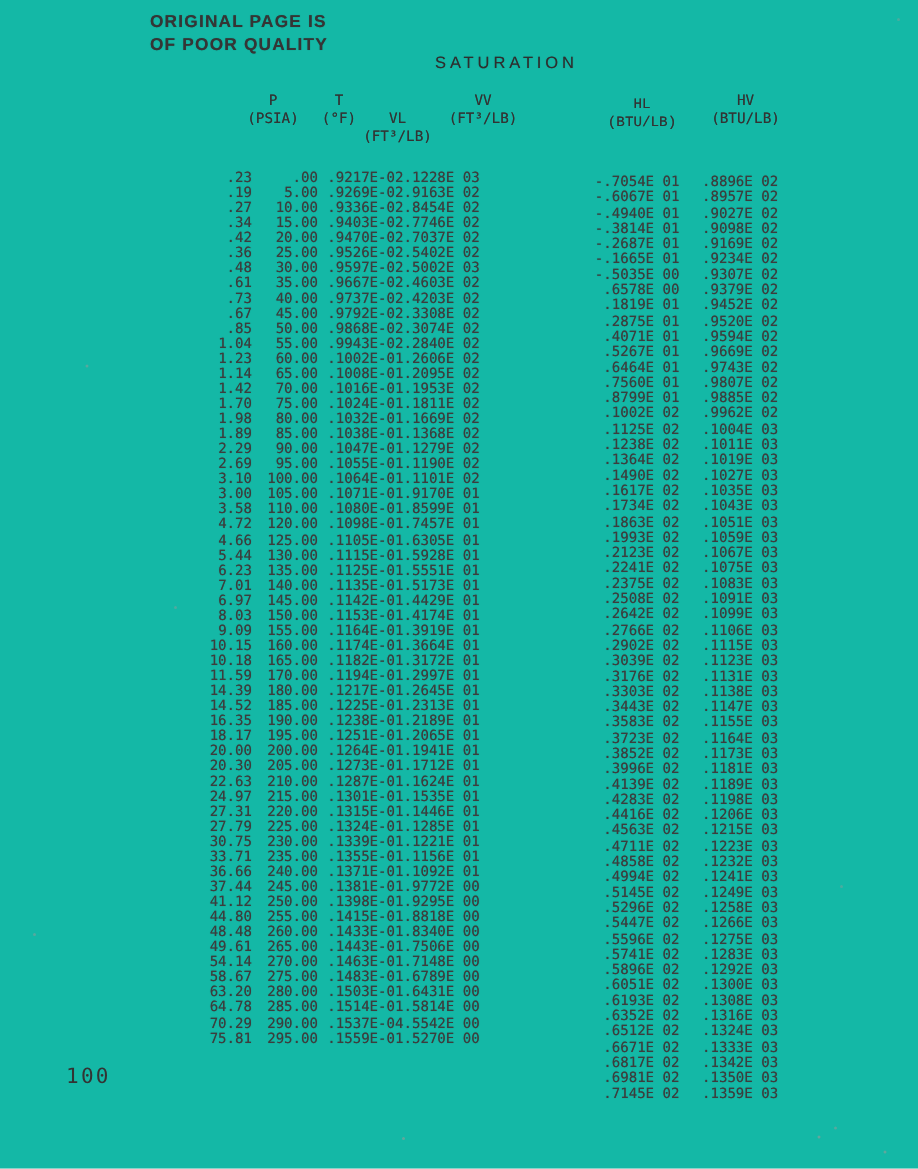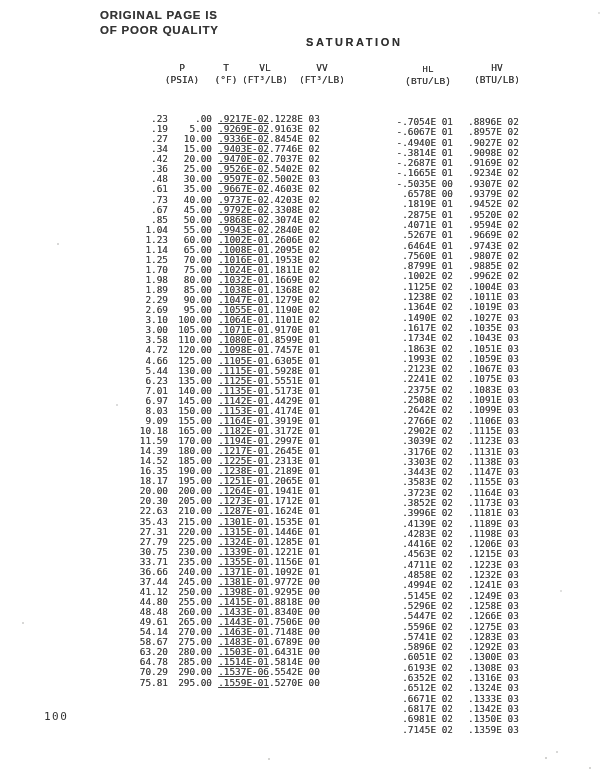--- a/index.html
+++ b/index.html
@@ -1,50 +1,49 @@
 <!DOCTYPE html>
 <html><head>
 <meta charset="utf-8">
 <style>
   html,body{margin:0;padding:0;background:#e8e8e6;}
   .page{
-    position:relative;width:612px;height:779px;background:#ffffff;
+    position:relative;width:612px;height:779px;background:#14b8a6;
     overflow:hidden;font-family:"DejaVu Sans Mono",monospace;color:#3d3d3d;
   }
   .stamp{
     position:absolute;left:100px;top:8px;
     font-family:"Liberation Sans",sans-serif;font-weight:bold;
     font-size:11.5px;line-height:15px;letter-spacing:0.8px;color:#353535;
     text-shadow:0 0 0.5px rgba(40,40,40,.6);
   }
   .title{
     position:absolute;left:290px;top:36px;
-    font-family:"Liberation Sans",sans-serif;font-weight:bold;
+    font-family:"Liberation Sans",sans-serif;font-weight:normal;
     font-size:11px;letter-spacing:2.6px;color:#2e2e2e;
     text-shadow:0 0 0.5px rgba(40,40,40,.5);
-    margin-left:16px;
   }
   .hdr-cell{position:absolute;width:64px;text-align:center;
     font-size:9.5px;line-height:12px;color:#333;
     text-shadow:0 0 0.4px rgba(50,50,50,.7);}
   .hdr-cell .u{font-size:9.5px;}
   .tbl-left{position:absolute;left:118px;top:114px;line-height:10.07px;
     font-size:9.4px;text-shadow:0 0 0.45px rgba(55,55,55,.65);}
   .row{display:flex;height:10.07px;white-space:pre;}
   .c-p{display:inline-block;width:50px;text-align:right;}
   .c-t{display:inline-block;width:44px;text-align:right;}
-  .c-vl{display:inline-block;width:57px;text-align:right;text-decoration:underline;}
+  .c-vl{display:inline-block;width:57px;text-align:right;}
   .c-vv{display:inline-block;width:62px;text-align:left;}
   .col-hl{position:absolute;left:383px;top:117px;width:70px;text-align:right;
     line-height:10.3px;font-size:9.4px;white-space:pre;
     text-shadow:0 0 0.45px rgba(55,55,55,.65);}
   .col-hv{position:absolute;left:468px;top:117px;width:70px;text-align:left;
     line-height:10.3px;font-size:9.4px;white-space:pre;
     text-shadow:0 0 0.45px rgba(55,55,55,.65);}
-  .page-num{position:absolute;left:44px;top:710px;font-size:11px;
+  .page-num{position:absolute;left:44px;top:710px;font-size:14px;
     letter-spacing:1.5px;color:#333;}
   .speck{position:absolute;border-radius:50%;background:#9a9a96;}
 </style>
 </head>
 <body>
 
 <div class="page">
 
   <div class="stamp">
     <div>ORIGINAL PAGE IS</div>
@@ -54,21 +53,21 @@
   <div class="title">SATURATION</div>
 
   <div class="hdr-cell" style="left:150px;top:62px;">
     <div>P</div>
     <div class="u">(PSIA)</div>
   </div>
   <div class="hdr-cell" style="left:201px;top:62px;width:50px;">
     <div>T</div>
     <div class="u">(°F)</div>
   </div>
-  <div class="hdr-cell" style="left:233px;top:62px;">
+  <div class="hdr-cell" style="left:233px;top:74px;">
     <div>VL</div>
     <div class="u">(FT³/LB)</div>
   </div>
   <div class="hdr-cell" style="left:290px;top:62px;">
     <div>VV</div>
     <div class="u">(FT³/LB)</div>
   </div>
   <div class="hdr-cell" style="left:396px;top:64px;font-family:Liberation Mono, monospace;">
     <div>HL</div>
     <div class="u">(BTU/LB)</div>
@@ -86,62 +85,63 @@
       <div class="row"><span class="c-p">.42</span><span class="c-t">20.00</span><span class="c-vl">.9470E-02</span><span class="c-vv">.7037E 02</span></div>
       <div class="row"><span class="c-p">.36</span><span class="c-t">25.00</span><span class="c-vl">.9526E-02</span><span class="c-vv">.5402E 02</span></div>
       <div class="row"><span class="c-p">.48</span><span class="c-t">30.00</span><span class="c-vl">.9597E-02</span><span class="c-vv">.5002E 03</span></div>
       <div class="row"><span class="c-p">.61</span><span class="c-t">35.00</span><span class="c-vl">.9667E-02</span><span class="c-vv">.4603E 02</span></div>
       <div class="row"><span class="c-p">.73</span><span class="c-t">40.00</span><span class="c-vl">.9737E-02</span><span class="c-vv">.4203E 02</span></div>
       <div class="row"><span class="c-p">.67</span><span class="c-t">45.00</span><span class="c-vl">.9792E-02</span><span class="c-vv">.3308E 02</span></div>
       <div class="row"><span class="c-p">.85</span><span class="c-t">50.00</span><span class="c-vl">.9868E-02</span><span class="c-vv">.3074E 02</span></div>
       <div class="row"><span class="c-p">1.04</span><span class="c-t">55.00</span><span class="c-vl">.9943E-02</span><span class="c-vv">.2840E 02</span></div>
       <div class="row"><span class="c-p">1.23</span><span class="c-t">60.00</span><span class="c-vl">.1002E-01</span><span class="c-vv">.2606E 02</span></div>
       <div class="row"><span class="c-p">1.14</span><span class="c-t">65.00</span><span class="c-vl">.1008E-01</span><span class="c-vv">.2095E 02</span></div>
-      <div class="row"><span class="c-p">1.25</span><span class="c-t">70.00</span><span class="c-vl">.1016E-01</span><span class="c-vv">.1953E 02</span></div>
+      <div class="row"><span class="c-p">1.42</span><span class="c-t">70.00</span><span class="c-vl">.1016E-01</span><span class="c-vv">.1953E 02</span></div>
       <div class="row"><span class="c-p">1.70</span><span class="c-t">75.00</span><span class="c-vl">.1024E-01</span><span class="c-vv">.1811E 02</span></div>
       <div class="row"><span class="c-p">1.98</span><span class="c-t">80.00</span><span class="c-vl">.1032E-01</span><span class="c-vv">.1669E 02</span></div>
       <div class="row"><span class="c-p">1.89</span><span class="c-t">85.00</span><span class="c-vl">.1038E-01</span><span class="c-vv">.1368E 02</span></div>
       <div class="row"><span class="c-p">2.29</span><span class="c-t">90.00</span><span class="c-vl">.1047E-01</span><span class="c-vv">.1279E 02</span></div>
       <div class="row"><span class="c-p">2.69</span><span class="c-t">95.00</span><span class="c-vl">.1055E-01</span><span class="c-vv">.1190E 02</span></div>
       <div class="row"><span class="c-p">3.10</span><span class="c-t">100.00</span><span class="c-vl">.1064E-01</span><span class="c-vv">.1101E 02</span></div>
       <div class="row"><span class="c-p">3.00</span><span class="c-t">105.00</span><span class="c-vl">.1071E-01</span><span class="c-vv">.9170E 01</span></div>
       <div class="row"><span class="c-p">3.58</span><span class="c-t">110.00</span><span class="c-vl">.1080E-01</span><span class="c-vv">.8599E 01</span></div>
       <div class="row"><span class="c-p">4.72</span><span class="c-t">120.00</span><span class="c-vl">.1098E-01</span><span class="c-vv">.7457E 01</span></div>
       <div class="row"><span class="c-p">4.66</span><span class="c-t">125.00</span><span class="c-vl">.1105E-01</span><span class="c-vv">.6305E 01</span></div>
       <div class="row"><span class="c-p">5.44</span><span class="c-t">130.00</span><span class="c-vl">.1115E-01</span><span class="c-vv">.5928E 01</span></div>
       <div class="row"><span class="c-p">6.23</span><span class="c-t">135.00</span><span class="c-vl">.1125E-01</span><span class="c-vv">.5551E 01</span></div>
       <div class="row"><span class="c-p">7.01</span><span class="c-t">140.00</span><span class="c-vl">.1135E-01</span><span class="c-vv">.5173E 01</span></div>
       <div class="row"><span class="c-p">6.97</span><span class="c-t">145.00</span><span class="c-vl">.1142E-01</span><span class="c-vv">.4429E 01</span></div>
       <div class="row"><span class="c-p">8.03</span><span class="c-t">150.00</span><span class="c-vl">.1153E-01</span><span class="c-vv">.4174E 01</span></div>
       <div class="row"><span class="c-p">9.09</span><span class="c-t">155.00</span><span class="c-vl">.1164E-01</span><span class="c-vv">.3919E 01</span></div>
+      <div class="row"><span class="c-p">10.15</span><span class="c-t">160.00</span><span class="c-vl">.1174E-01</span><span class="c-vv">.3664E 01</span></div>
       <div class="row"><span class="c-p">10.18</span><span class="c-t">165.00</span><span class="c-vl">.1182E-01</span><span class="c-vv">.3172E 01</span></div>
       <div class="row"><span class="c-p">11.59</span><span class="c-t">170.00</span><span class="c-vl">.1194E-01</span><span class="c-vv">.2997E 01</span></div>
       <div class="row"><span class="c-p">14.39</span><span class="c-t">180.00</span><span class="c-vl">.1217E-01</span><span class="c-vv">.2645E 01</span></div>
       <div class="row"><span class="c-p">14.52</span><span class="c-t">185.00</span><span class="c-vl">.1225E-01</span><span class="c-vv">.2313E 01</span></div>
       <div class="row"><span class="c-p">16.35</span><span class="c-t">190.00</span><span class="c-vl">.1238E-01</span><span class="c-vv">.2189E 01</span></div>
       <div class="row"><span class="c-p">18.17</span><span class="c-t">195.00</span><span class="c-vl">.1251E-01</span><span class="c-vv">.2065E 01</span></div>
       <div class="row"><span class="c-p">20.00</span><span class="c-t">200.00</span><span class="c-vl">.1264E-01</span><span class="c-vv">.1941E 01</span></div>
       <div class="row"><span class="c-p">20.30</span><span class="c-t">205.00</span><span class="c-vl">.1273E-01</span><span class="c-vv">.1712E 01</span></div>
       <div class="row"><span class="c-p">22.63</span><span class="c-t">210.00</span><span class="c-vl">.1287E-01</span><span class="c-vv">.1624E 01</span></div>
-      <div class="row"><span class="c-p">35.43</span><span class="c-t">215.00</span><span class="c-vl">.1301E-01</span><span class="c-vv">.1535E 01</span></div>
+      <div class="row"><span class="c-p">24.97</span><span class="c-t">215.00</span><span class="c-vl">.1301E-01</span><span class="c-vv">.1535E 01</span></div>
       <div class="row"><span class="c-p">27.31</span><span class="c-t">220.00</span><span class="c-vl">.1315E-01</span><span class="c-vv">.1446E 01</span></div>
       <div class="row"><span class="c-p">27.79</span><span class="c-t">225.00</span><span class="c-vl">.1324E-01</span><span class="c-vv">.1285E 01</span></div>
       <div class="row"><span class="c-p">30.75</span><span class="c-t">230.00</span><span class="c-vl">.1339E-01</span><span class="c-vv">.1221E 01</span></div>
       <div class="row"><span class="c-p">33.71</span><span class="c-t">235.00</span><span class="c-vl">.1355E-01</span><span class="c-vv">.1156E 01</span></div>
       <div class="row"><span class="c-p">36.66</span><span class="c-t">240.00</span><span class="c-vl">.1371E-01</span><span class="c-vv">.1092E 01</span></div>
       <div class="row"><span class="c-p">37.44</span><span class="c-t">245.00</span><span class="c-vl">.1381E-01</span><span class="c-vv">.9772E 00</span></div>
       <div class="row"><span class="c-p">41.12</span><span class="c-t">250.00</span><span class="c-vl">.1398E-01</span><span class="c-vv">.9295E 00</span></div>
       <div class="row"><span class="c-p">44.80</span><span class="c-t">255.00</span><span class="c-vl">.1415E-01</span><span class="c-vv">.8818E 00</span></div>
       <div class="row"><span class="c-p">48.48</span><span class="c-t">260.00</span><span class="c-vl">.1433E-01</span><span class="c-vv">.8340E 00</span></div>
       <div class="row"><span class="c-p">49.61</span><span class="c-t">265.00</span><span class="c-vl">.1443E-01</span><span class="c-vv">.7506E 00</span></div>
       <div class="row"><span class="c-p">54.14</span><span class="c-t">270.00</span><span class="c-vl">.1463E-01</span><span class="c-vv">.7148E 00</span></div>
       <div class="row"><span class="c-p">58.67</span><span class="c-t">275.00</span><span class="c-vl">.1483E-01</span><span class="c-vv">.6789E 00</span></div>
       <div class="row"><span class="c-p">63.20</span><span class="c-t">280.00</span><span class="c-vl">.1503E-01</span><span class="c-vv">.6431E 00</span></div>
       <div class="row"><span class="c-p">64.78</span><span class="c-t">285.00</span><span class="c-vl">.1514E-01</span><span class="c-vv">.5814E 00</span></div>
-      <div class="row"><span class="c-p">70.29</span><span class="c-t">290.00</span><span class="c-vl">.1537E-06</span><span class="c-vv">.5542E 00</span></div>
+      <div class="row"><span class="c-p">70.29</span><span class="c-t">290.00</span><span class="c-vl">.1537E-04</span><span class="c-vv">.5542E 00</span></div>
       <div class="row"><span class="c-p">75.81</span><span class="c-t">295.00</span><span class="c-vl">.1559E-01</span><span class="c-vv">.5270E 00</span></div>
     </div>
   <div class="col-hl"><div>-.7054E 01</div><div>-.6067E 01</div><div>-.4940E 01</div><div>-.3814E 01</div><div>-.2687E 01</div><div>-.1665E 01</div><div>-.5035E 00</div><div>.6578E 00</div><div>.1819E 01</div><div>.2875E 01</div><div>.4071E 01</div><div>.5267E 01</div><div>.6464E 01</div><div>.7560E 01</div><div>.8799E 01</div><div>.1002E 02</div><div>.1125E 02</div><div>.1238E 02</div><div>.1364E 02</div><div>.1490E 02</div><div>.1617E 02</div><div>.1734E 02</div><div>.1863E 02</div><div>.1993E 02</div><div>.2123E 02</div><div>.2241E 02</div><div>.2375E 02</div><div>.2508E 02</div><div>.2642E 02</div><div>.2766E 02</div><div>.2902E 02</div><div>.3039E 02</div><div>.3176E 02</div><div>.3303E 02</div><div>.3443E 02</div><div>.3583E 02</div><div>.3723E 02</div><div>.3852E 02</div><div>.3996E 02</div><div>.4139E 02</div><div>.4283E 02</div><div>.4416E 02</div><div>.4563E 02</div><div>.4711E 02</div><div>.4858E 02</div><div>.4994E 02</div><div>.5145E 02</div><div>.5296E 02</div><div>.5447E 02</div><div>.5596E 02</div><div>.5741E 02</div><div>.5896E 02</div><div>.6051E 02</div><div>.6193E 02</div><div>.6352E 02</div><div>.6512E 02</div><div>.6671E 02</div><div>.6817E 02</div><div>.6981E 02</div><div>.7145E 02</div></div>
   <div class="col-hv"><div>.8896E 02</div><div>.8957E 02</div><div>.9027E 02</div><div>.9098E 02</div><div>.9169E 02</div><div>.9234E 02</div><div>.9307E 02</div><div>.9379E 02</div><div>.9452E 02</div><div>.9520E 02</div><div>.9594E 02</div><div>.9669E 02</div><div>.9743E 02</div><div>.9807E 02</div><div>.9885E 02</div><div>.9962E 02</div><div>.1004E 03</div><div>.1011E 03</div><div>.1019E 03</div><div>.1027E 03</div><div>.1035E 03</div><div>.1043E 03</div><div>.1051E 03</div><div>.1059E 03</div><div>.1067E 03</div><div>.1075E 03</div><div>.1083E 03</div><div>.1091E 03</div><div>.1099E 03</div><div>.1106E 03</div><div>.1115E 03</div><div>.1123E 03</div><div>.1131E 03</div><div>.1138E 03</div><div>.1147E 03</div><div>.1155E 03</div><div>.1164E 03</div><div>.1173E 03</div><div>.1181E 03</div><div>.1189E 03</div><div>.1198E 03</div><div>.1206E 03</div><div>.1215E 03</div><div>.1223E 03</div><div>.1232E 03</div><div>.1241E 03</div><div>.1249E 03</div><div>.1258E 03</div><div>.1266E 03</div><div>.1275E 03</div><div>.1283E 03</div><div>.1292E 03</div><div>.1300E 03</div><div>.1308E 03</div><div>.1316E 03</div><div>.1324E 03</div><div>.1333E 03</div><div>.1342E 03</div><div>.1350E 03</div><div>.1359E 03</div></div>
 
   <div class="page-num">100</div>
 
   <div class="speck" style="left:57px;top:243px;width:2px;height:2px;opacity:.5;"></div>
   <div class="speck" style="left:116px;top:404px;width:2px;height:2px;opacity:.45;"></div>
   <div class="speck" style="left:22px;top:622px;width:2px;height:2px;opacity:.5;"></div>

